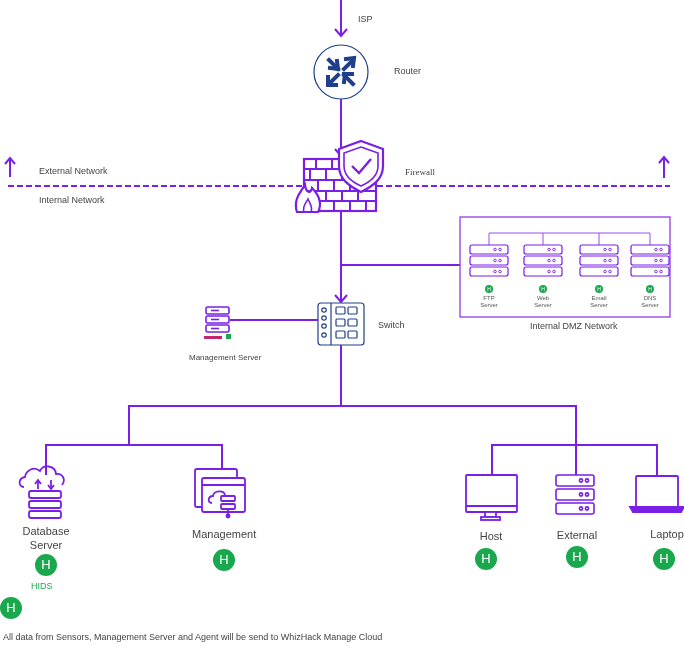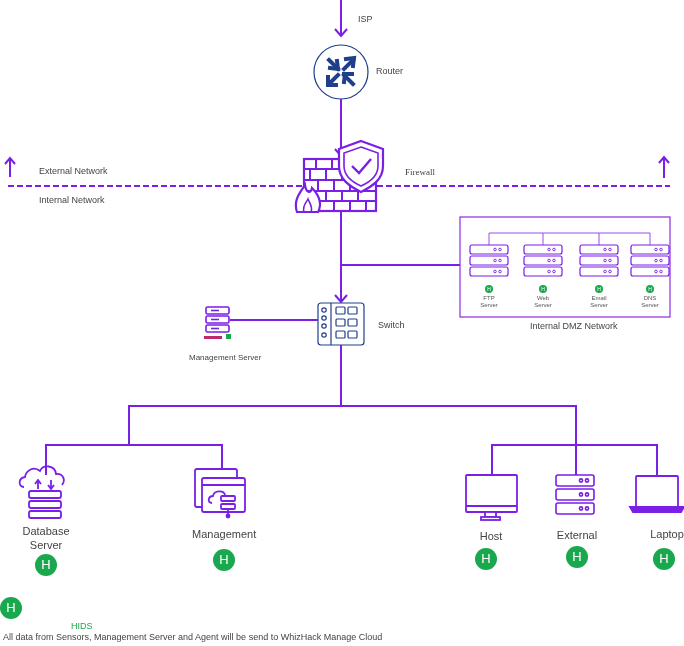--- a/index.html
+++ b/index.html
@@ -220,21 +220,21 @@
       <circle cx="587" cy="508.5" r="1.6"></circle>
   </g>
 
   <g stroke="#7a1fe6" stroke-width="1.8">
     <rect x="636" y="476" width="42" height="31" rx="1" fill="#fff"></rect>
     <path d="M630,507 L684,507 L681,512 L633,512 Z" fill="#7a1fe6"></path>
   </g>
 </svg>
 
 <div class="lbl" style="left:350px;top:14px;">ISP</div>
-<div class="lbl" style="left:368px;top:66px;">Router</div>
+<div class="lbl" style="left:386px;top:66px;">Router</div>
 <div class="lbl" style="left:397px;top:167px;font-family:Liberation Serif, serif;">Firewall</div>
 <div class="lbl" style="left:31px;top:166px;">External Network</div>
 <div class="lbl" style="left:31px;top:195px;">Internal Network</div>
 <div class="lbl" style="left:370px;top:320px;">Switch</div>
 <div class="lbl" style="left:181px;top:353px;font-size:8px;">Management Server</div>
 <div class="lbl" style="left:522px;top:321px;">Internal DMZ Network</div>
 
 <div id="dmz-labels">
     <div class="hbadge-sm" style="left: 485px; top: 285px;">H</div>
     <div class="lbl-sm" style="left: 469px; top: 295px; width: 40px;">
@@ -270,15 +270,15 @@
 <div class="lbl-c" style="left:466px;top:529px;width:50px;">Host</div>
 <div class="hbadge" style="left:475px;top:548px;">H</div>
 
 <div class="lbl-c" style="left:550px;top:528px;width:54px;">External</div>
 <div class="hbadge" style="left:566px;top:546px;">H</div>
 
 <div class="lbl-c" style="left:642px;top:527px;width:50px;">Laptop</div>
 <div class="hbadge" style="left:653px;top:548px;">H</div>
 
 <div class="hbadge" style="left:0px;top:597px;">H</div>
-<div class="legend-text" style="left:31px;top:621px;margin-left:40px;">HIDS</div>
+<div class="legend-text" style="left:31px;top:581px;">HIDS</div>
 
 <div class="footer" style="left:3px;top:632px;">All data from Sensors, Management Server and Agent will be send to WhizHack Manage Cloud</div>
 
 </body></html>

